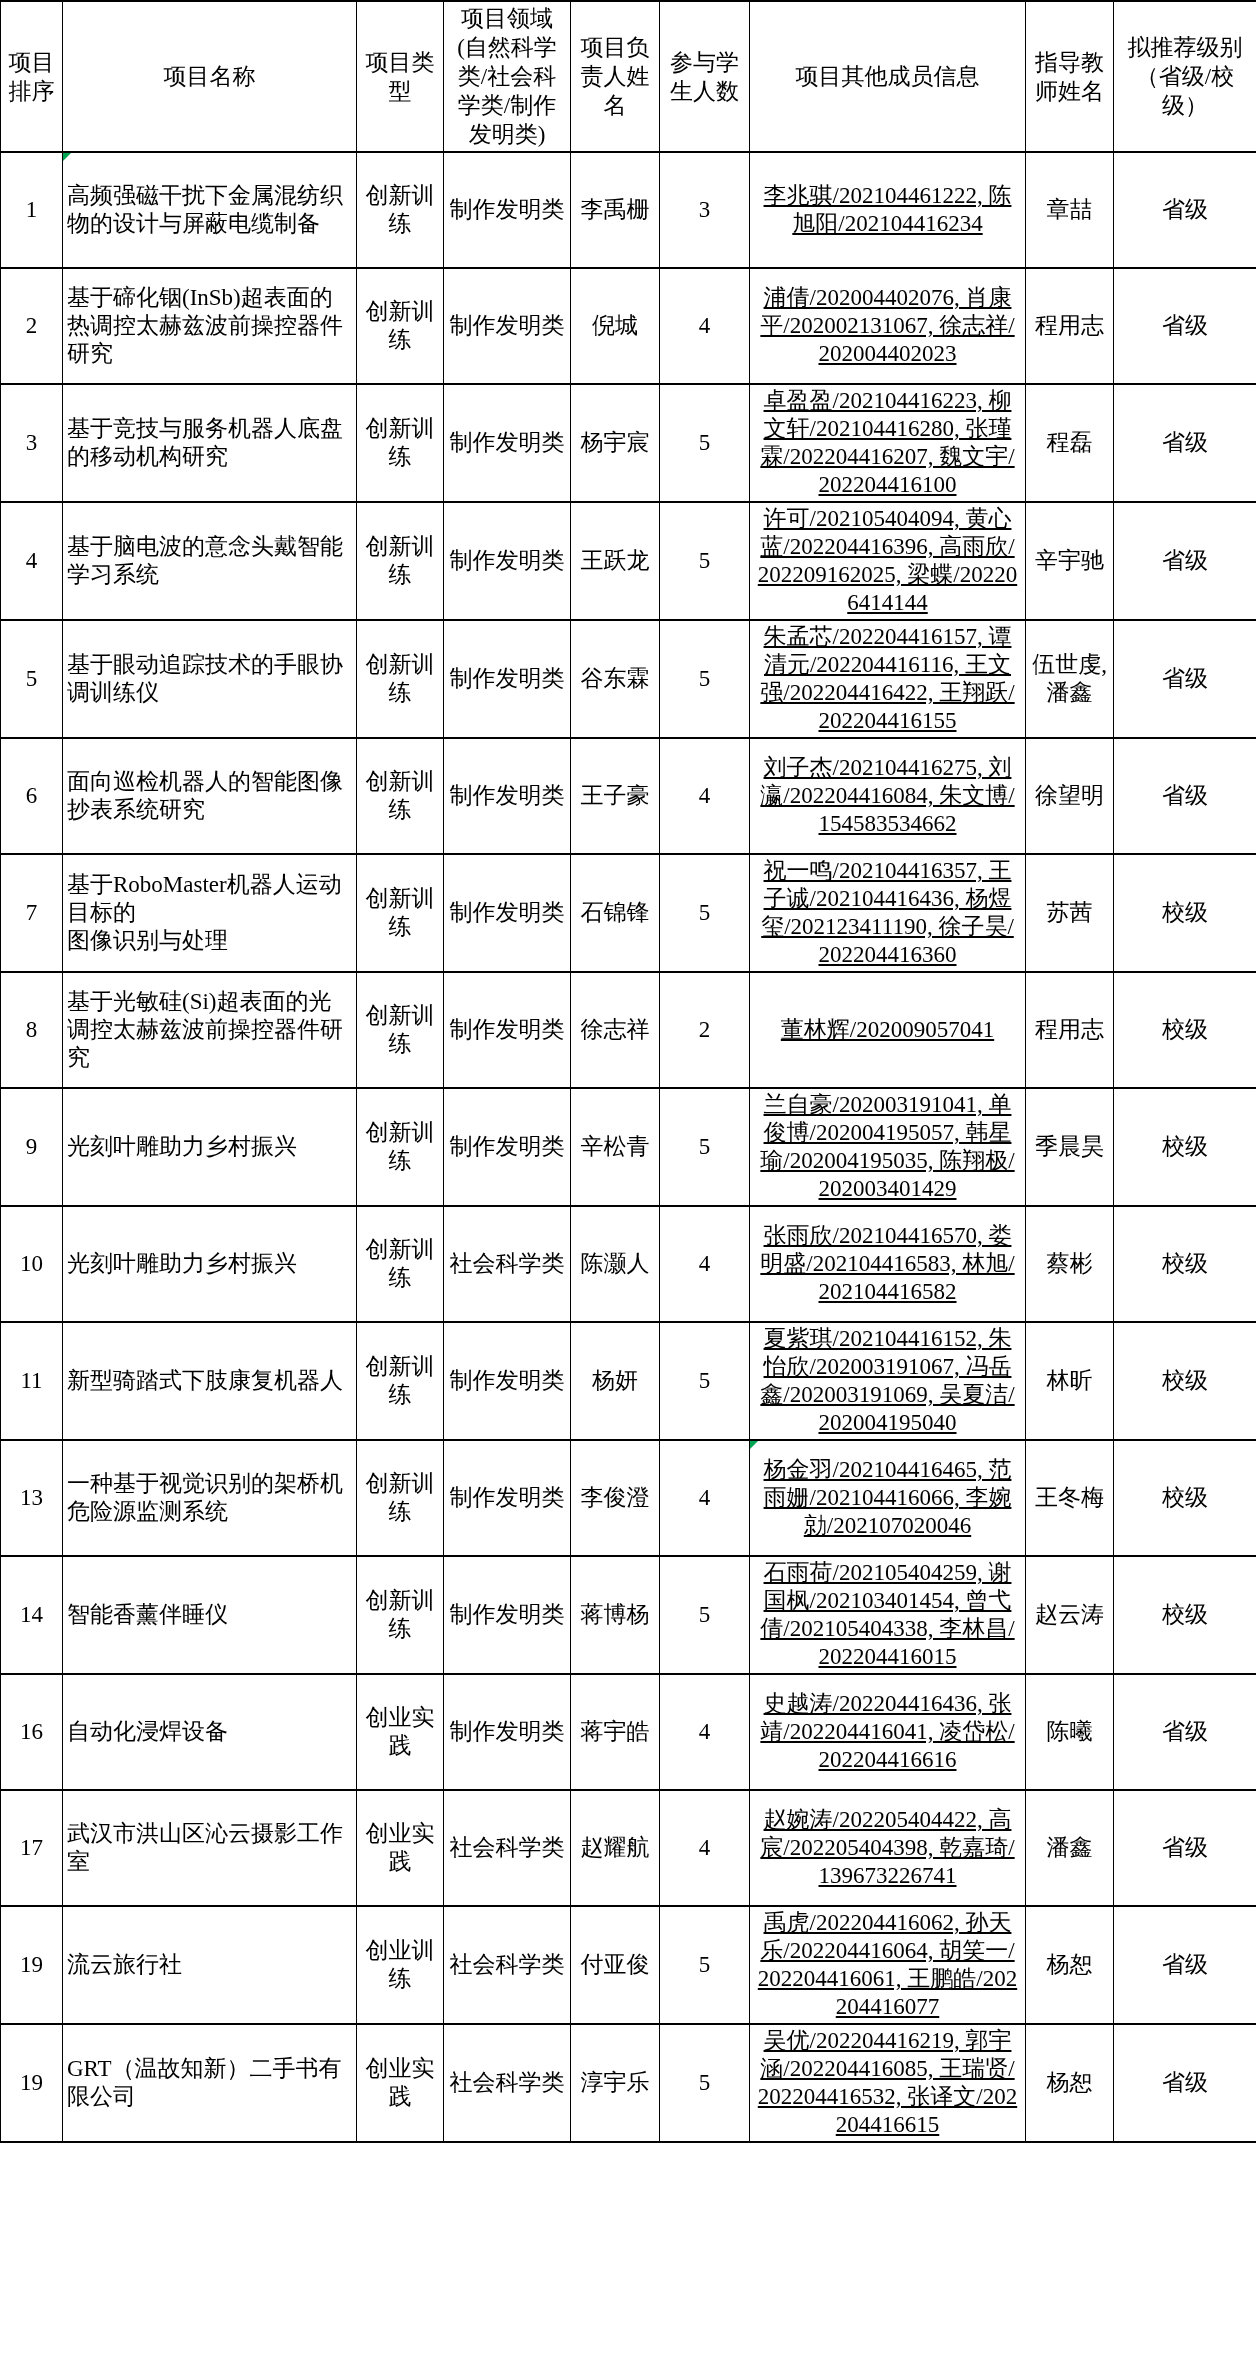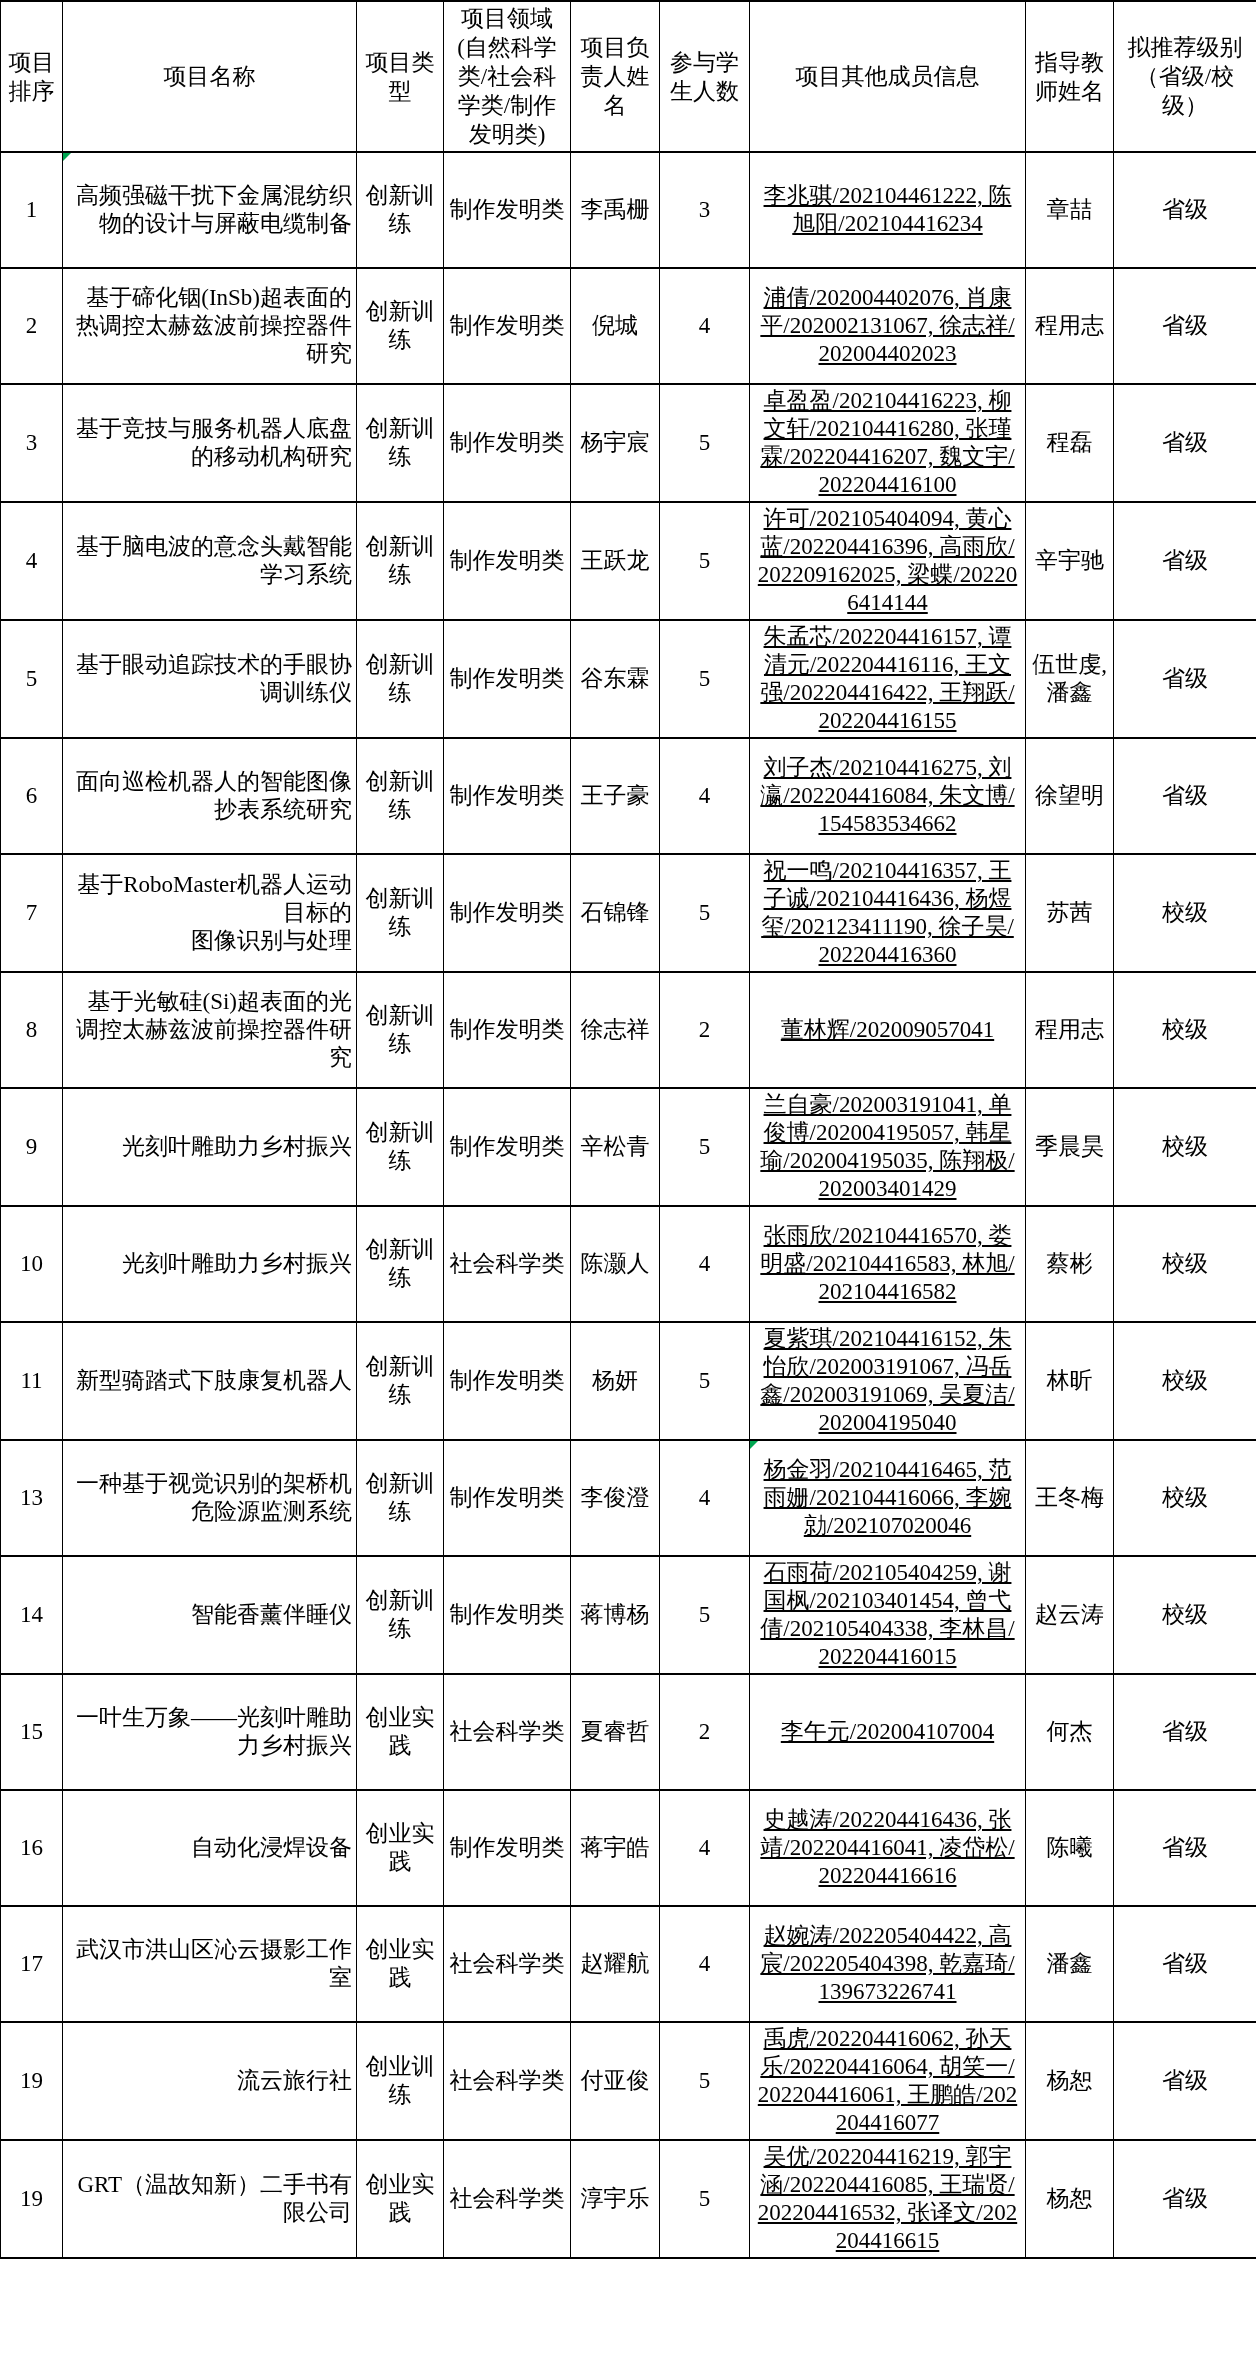--- a/index.html
+++ b/index.html
@@ -35,21 +35,21 @@
     font-weight: normal;
     position: relative;
   }
   .project-table thead tr { height: 145px; }
   .project-table thead th {
     line-height: 29px;
     padding: 2px 6px;
   }
   .project-table tbody tr { height: 116px; }
   .project-table td.cell-name {
-    text-align: right;
+    text-align: left;
     padding-left: 4px;
     padding-right: 4px;
   }
   .project-table td.cell-members { padding: 2px 6px; text-decoration: underline; }
   
   .flag::before {
     content: "";
     position: absolute;
     top: 0;
     left: 0;
@@ -239,31 +239,20 @@
         <td class="cell-name">智能香薰伴睡仪</td>
         <td class="cell-type">创新训练</td>
         <td class="cell-field">制作发明类</td>
         <td class="cell-leader">蒋博杨</td>
         <td class="cell-count">5</td>
         <td class="cell-members">石雨荷/202105404259, 谢国枫/202103401454, 曾弋倩/202105404338, 李林昌/202204416015</td>
         <td class="cell-teacher">赵云涛</td>
         <td class="cell-level">校级</td>
       </tr>
       <tr>
-        <td class="cell-no">15</td>
-        <td class="cell-name">一叶生万象——光刻叶雕助力乡村振兴</td>
-        <td class="cell-type">创业实践</td>
-        <td class="cell-field">社会科学类</td>
-        <td class="cell-leader">夏睿哲</td>
-        <td class="cell-count">2</td>
-        <td class="cell-members">李午元/202004107004</td>
-        <td class="cell-teacher">何杰</td>
-        <td class="cell-level">省级</td>
-      </tr>
-      <tr>
         <td class="cell-no">16</td>
         <td class="cell-name">自动化浸焊设备</td>
         <td class="cell-type">创业实践</td>
         <td class="cell-field">制作发明类</td>
         <td class="cell-leader">蒋宇皓</td>
         <td class="cell-count">4</td>
         <td class="cell-members">史越涛/202204416436, 张靖/202204416041, 凌岱松/202204416616</td>
         <td class="cell-teacher">陈曦</td>
         <td class="cell-level">省级</td>
       </tr>

